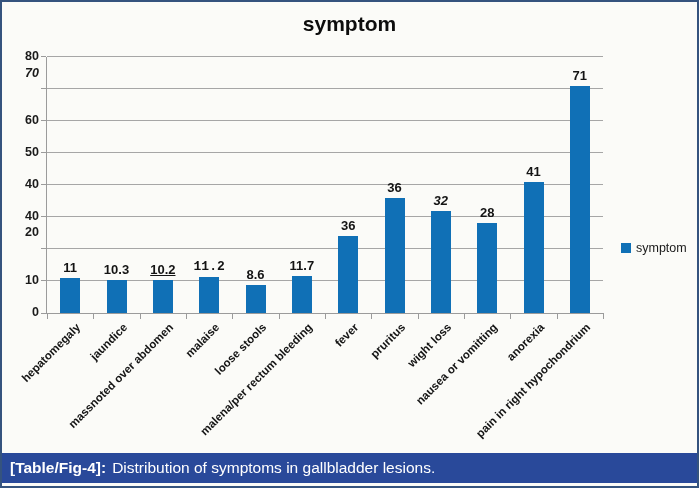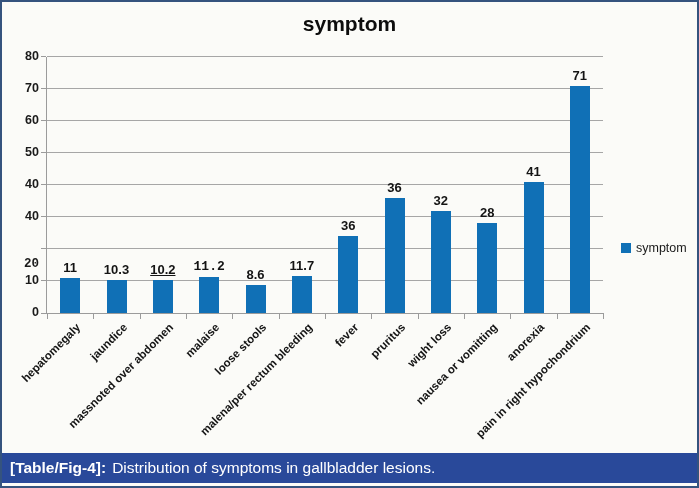--- a/index.html
+++ b/index.html
@@ -56,36 +56,36 @@
 <div id="chart-title">symptom</div>
 
 <div id="plot">
     <div class="ytick-mark" style="top: 256px;"></div>
     <div class="ytick-label" style="top: 248px;">0</div>
     <div class="gridline" style="top: 223px; background: rgb(166, 166, 166);"></div>
     <div class="ytick-mark" style="top: 223px;"></div>
     <div class="ytick-label" style="top: 216px;">10</div>
     <div class="gridline" style="top: 191px; background: rgb(166, 166, 166);"></div>
     <div class="ytick-mark" style="top: 191px;"></div>
-    <div class="ytick-label" style="top: 200px; font-family: Liberation Mono, monospace;">20</div>
+    <div class="ytick-label" style="top: 168px;">20</div>
     <div class="gridline" style="top: 159px; background: rgb(166, 166, 166);"></div>
     <div class="ytick-mark" style="top: 159px;"></div>
     <div class="ytick-label" style="top: 152px;">40</div>
     <div class="gridline" style="top: 127px; background: rgb(166, 166, 166);"></div>
     <div class="ytick-mark" style="top: 127px;"></div>
     <div class="ytick-label" style="top: 120px;">40</div>
     <div class="gridline" style="top: 95px; background: rgb(166, 166, 166);"></div>
     <div class="ytick-mark" style="top: 95px;"></div>
     <div class="ytick-label" style="top: 88px;">50</div>
     <div class="gridline" style="top: 63px; background: rgb(166, 166, 166);"></div>
     <div class="ytick-mark" style="top: 63px;"></div>
     <div class="ytick-label" style="top: 56px;">60</div>
     <div class="gridline" style="top: 31px; background: rgb(166, 166, 166);"></div>
     <div class="ytick-mark" style="top: 31px;"></div>
-    <div class="ytick-label" style="top: 24px;">70</div>
+    <div class="ytick-label" style="top: 9px; font-style: italic;">70</div>
     <div class="gridline" style="top: -1px; background: rgb(166, 166, 166);"></div>
     <div class="ytick-mark" style="top: -1px;"></div>
     <div class="ytick-label" style="top: -8px;">80</div>
     <div class="xtick-mark" style="left: 0px;"></div>
     <div class="xtick-mark" style="left: 46px;"></div>
     <div class="xtick-mark" style="left: 93px;"></div>
     <div class="xtick-mark" style="left: 139px;"></div>
     <div class="xtick-mark" style="left: 185px;"></div>
     <div class="xtick-mark" style="left: 232px;"></div>
     <div class="xtick-mark" style="left: 278px;"></div>
@@ -113,21 +113,21 @@
     <div class="bar" style="left: 244.833px; height: 37.44px; background: rgb(16, 112, 182);"></div>
     <div class="bar-label" style="left: 226.833px; top: 200.56px;">11.7</div>
     <div class="cat-label" style="left: 83.8333px; top: 264px;">malena/per rectum bleeding</div>
     <div class="bar" style="left: 291.167px; height: 76.8px; background: rgb(16, 112, 182);"></div>
     <div class="bar-label" style="left: 273.167px; top: 161.2px;">36</div>
     <div class="cat-label" style="left: 130.167px; top: 264px;">fever</div>
     <div class="bar" style="left: 337.5px; height: 115.2px; background: rgb(16, 112, 182);"></div>
     <div class="bar-label" style="left: 319.5px; top: 122.8px;">36</div>
     <div class="cat-label" style="left: 176.5px; top: 264px;">pruritus</div>
     <div class="bar" style="left: 383.833px; height: 102.4px; background: rgb(16, 112, 182);"></div>
-    <div class="bar-label" style="left: 365.833px; top: 135.6px;">32</div>
+    <div class="bar-label" style="left: 365.833px; top: 135.6px; font-style: italic;">32</div>
     <div class="cat-label" style="left: 222.833px; top: 264px;">wight loss</div>
     <div class="bar" style="left: 430.167px; height: 89.6px; background: rgb(16, 112, 182);"></div>
     <div class="bar-label" style="left: 412.167px; top: 148.4px;">28</div>
     <div class="cat-label" style="left: 269.167px; top: 264px;">nausea or vomitting</div>
     <div class="bar" style="left: 476.5px; height: 131.2px; background: rgb(16, 112, 182);"></div>
     <div class="bar-label" style="left: 458.5px; top: 106.8px;">41</div>
     <div class="cat-label" style="left: 315.5px; top: 264px;">anorexia</div>
     <div class="bar" style="left: 522.833px; height: 227.2px; background: rgb(16, 112, 182);"></div>
     <div class="bar-label" style="left: 504.833px; top: 10.8px;">71</div>
     <div class="cat-label" style="left: 361.833px; top: 264px;">pain in right hypochondrium</div>

